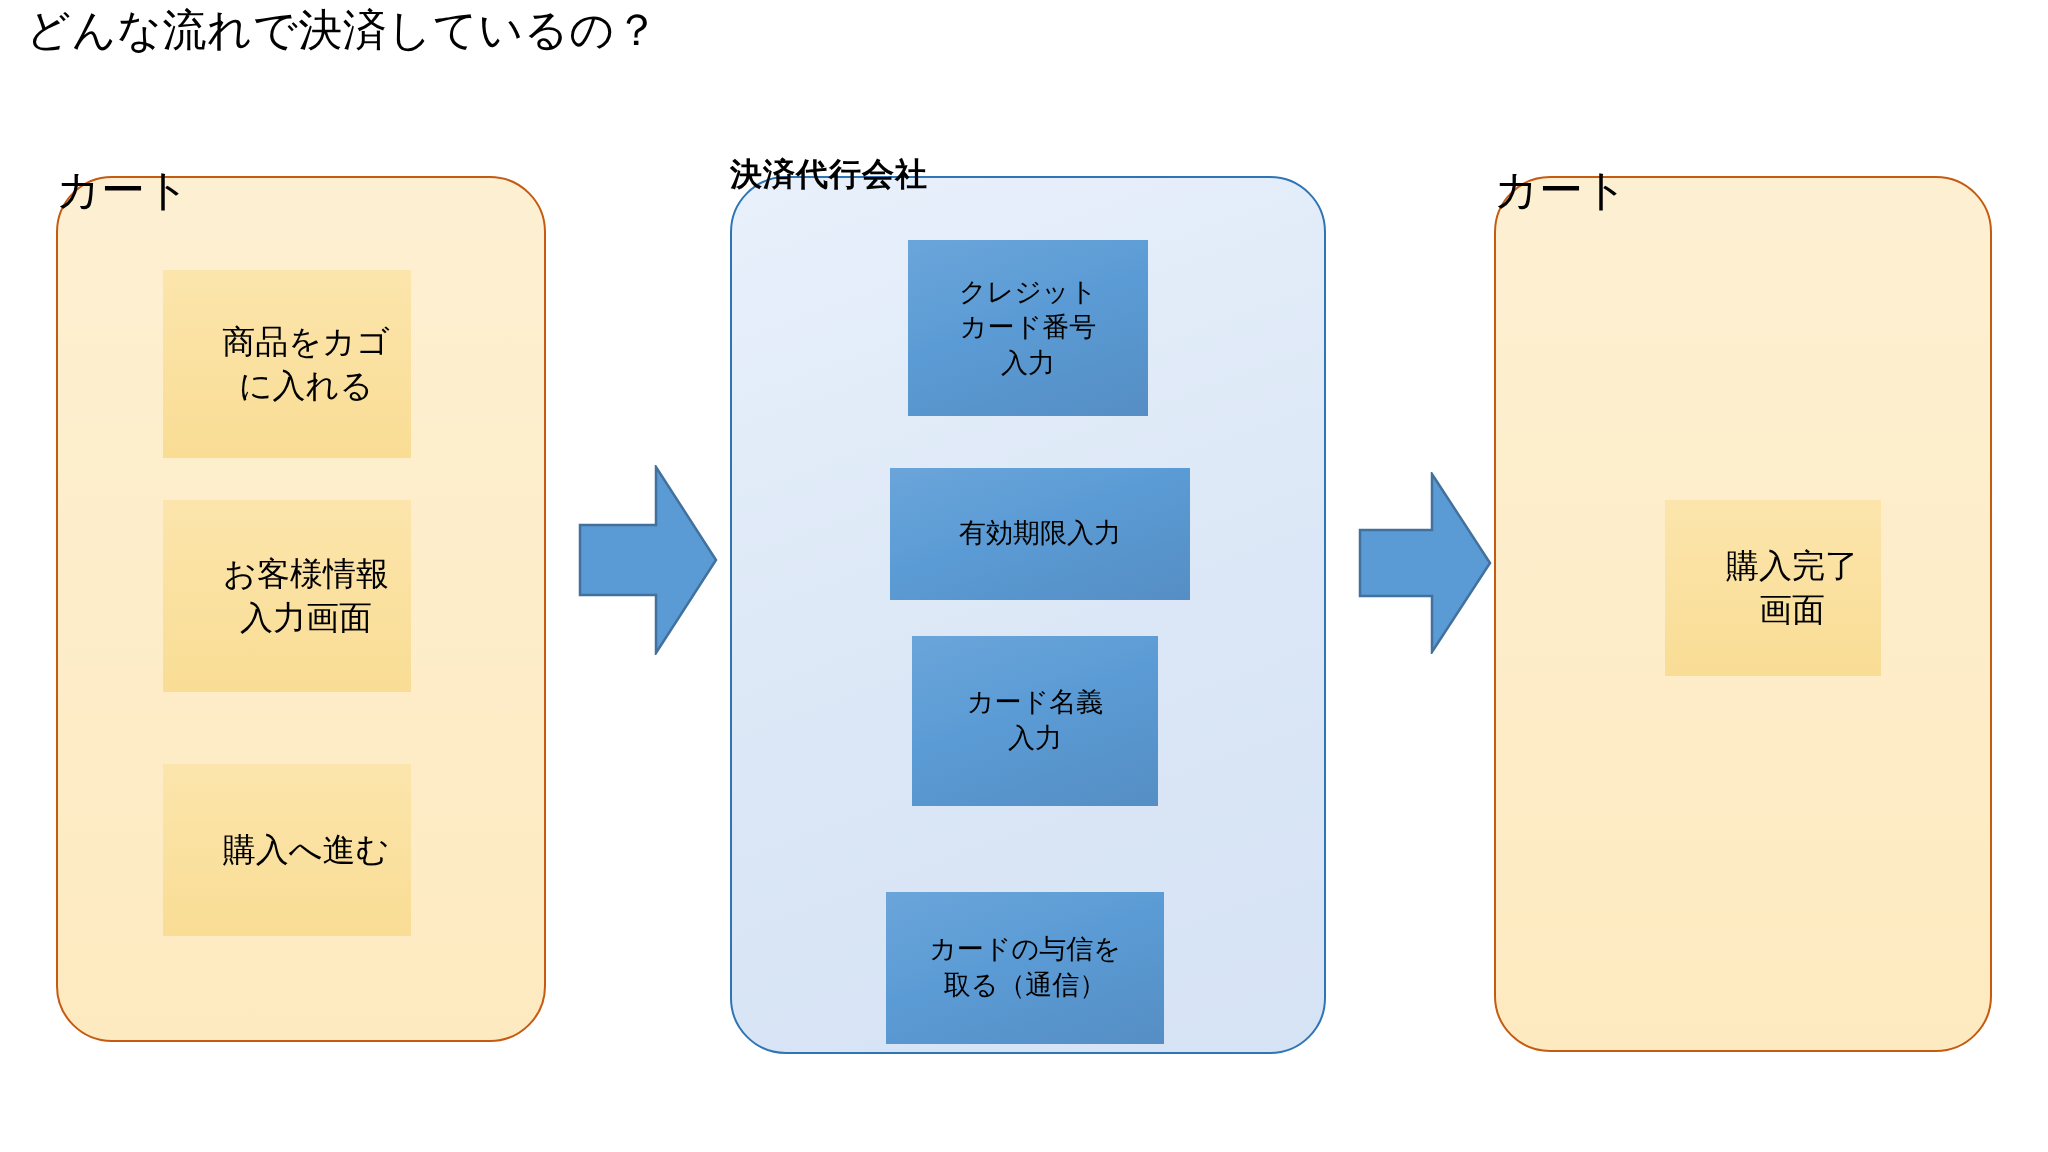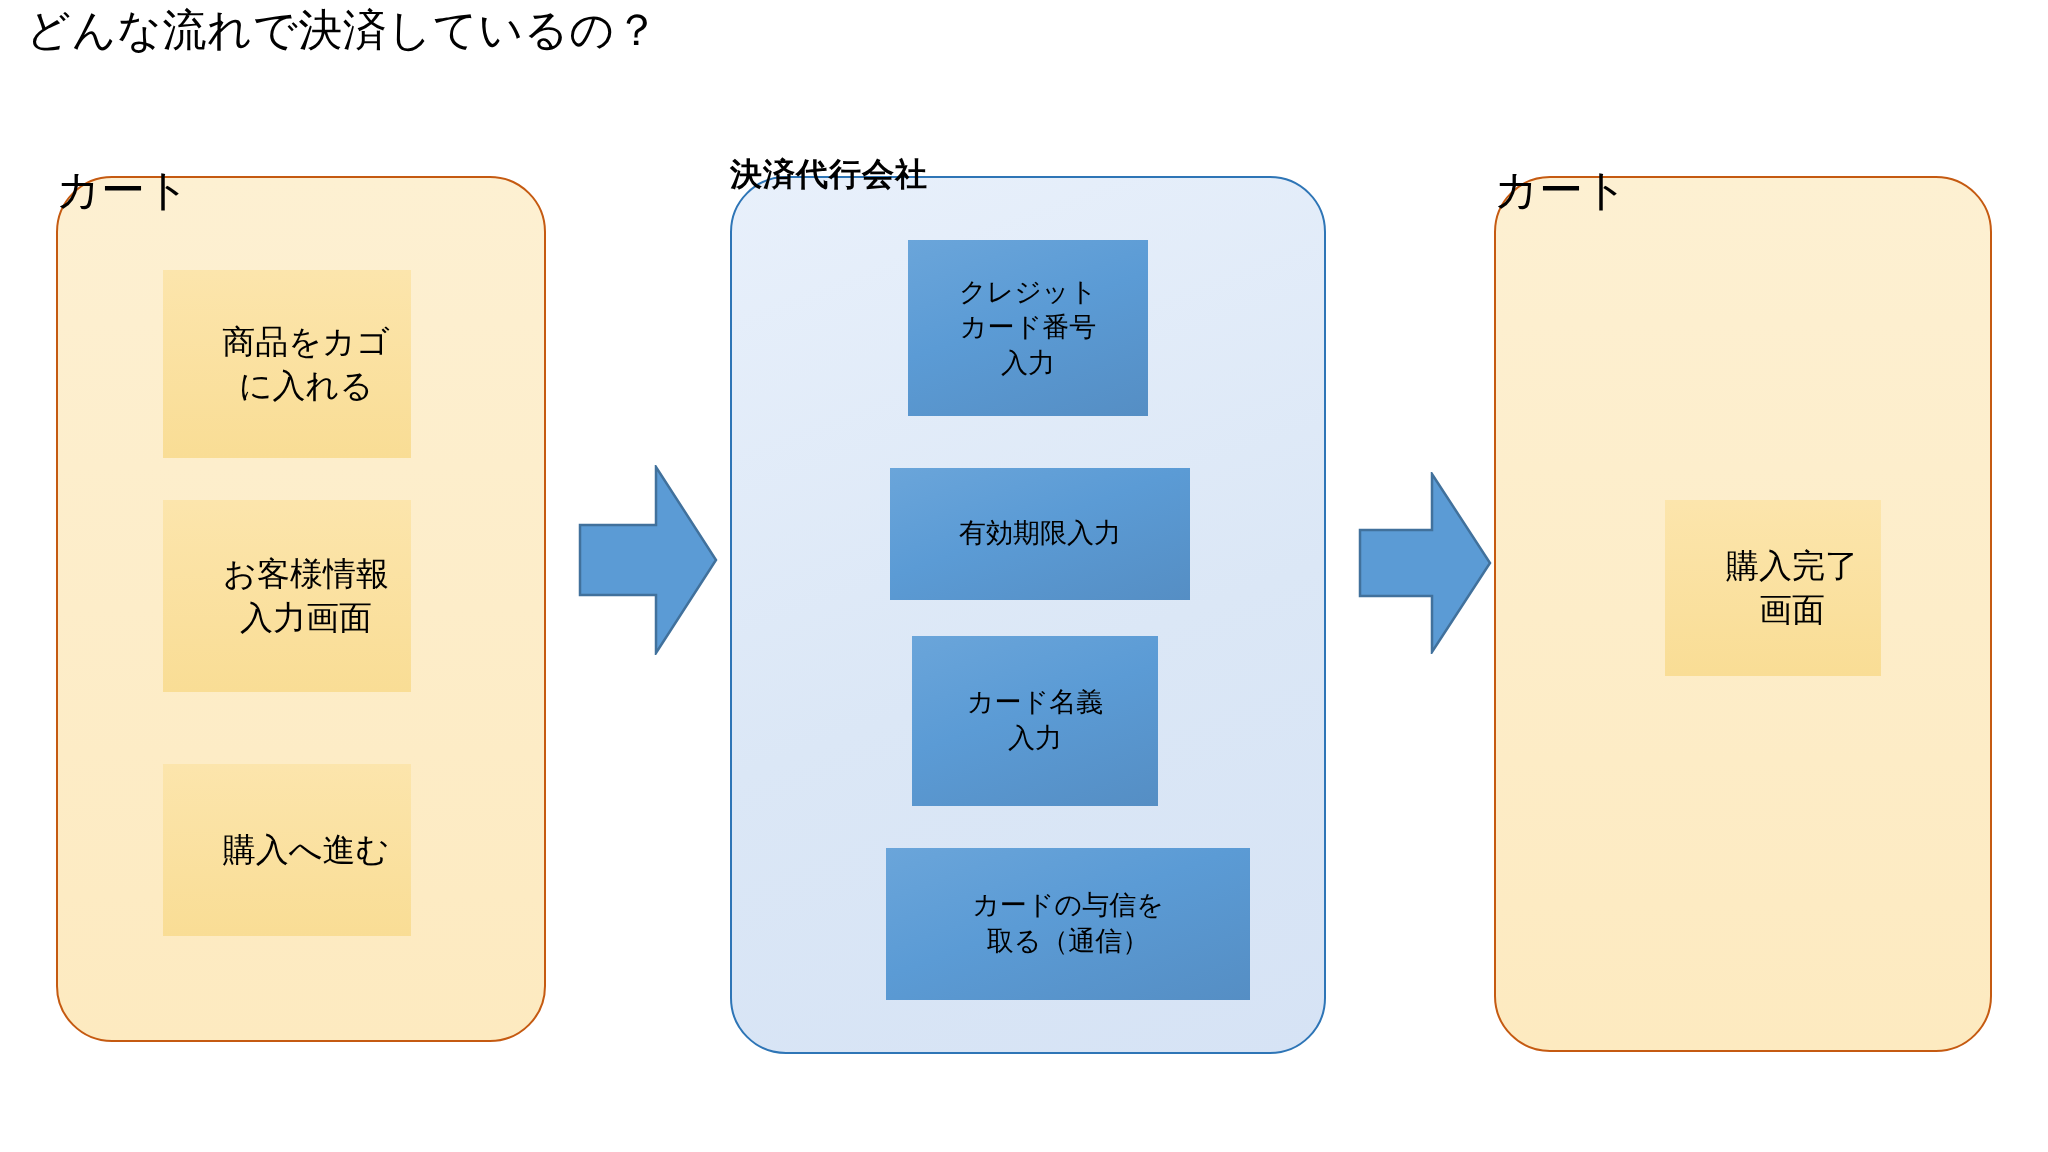--- a/index.html
+++ b/index.html
@@ -130,21 +130,21 @@
 
 <div class="step-blue" style="left:908px; top:240px; width:240px; height:176px;">クレジット
 カード番号
 入力</div>
 
 <div class="step-blue" style="left:890px; top:468px; width:300px; height:132px;">有効期限入力</div>
 
 <div class="step-blue" style="left:912px; top:636px; width:246px; height:170px;">カード名義
 入力</div>
 
-<div class="step-blue" style="left:886px; top:848px; width:364px; height:152px;">カードの与信を
+<div class="step-blue" style="left:886px; top:892px; width:278px; height:152px;">カードの与信を
 取る（通信）</div>
 
 <div class="arrow" style="left:1358px; top:472px; width:134px; height:182px;">
   <svg width="134" height="182" viewBox="0 0 134 182">
     <polygon points="2,58 74,58 74,2 132,91 74,180 74,124 2,124" fill="#5b9bd5" stroke="#41719c" stroke-width="2.5" stroke-linejoin="miter"></polygon>
   </svg>
 </div>
 
 <div class="panel panel-cart" style="left:1494px; top:176px; width:498px; height:876px;"></div>
 

